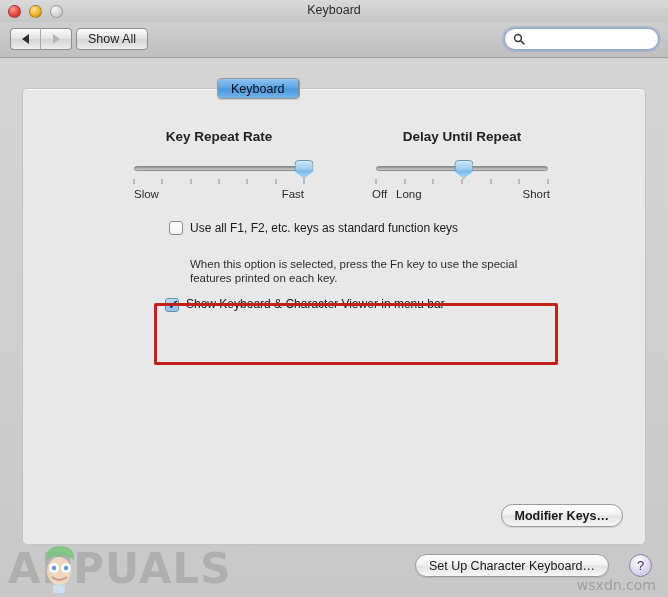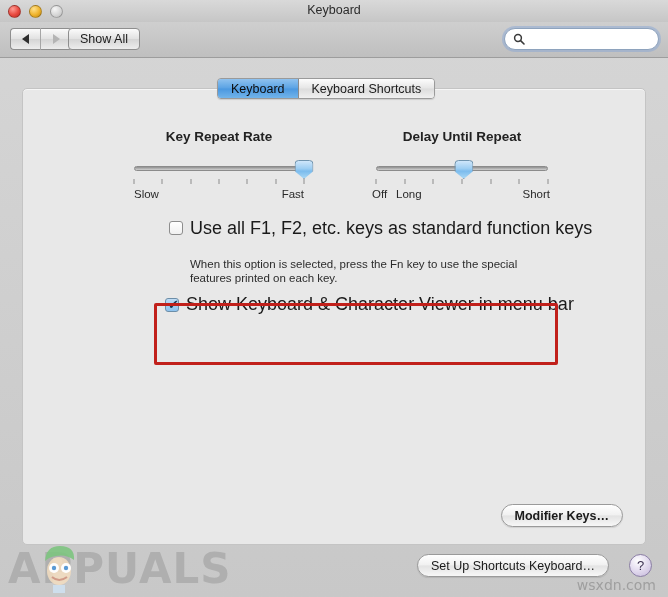--- a/index.html
+++ b/index.html
@@ -81,21 +81,21 @@
   .tri {
     width: 0; height: 0;
     border-top: 5px solid transparent;
     border-bottom: 5px solid transparent;
   }
   .tri.left  { border-right: 7px solid #2e2e2e; }
   .tri.right { border-left: 7px solid #b4b4b4; }
 
   #show-all-btn {
     position: absolute;
-    left: 68px; top: 6px;
+    left: 76px; top: 6px;
     height: 22px;
     padding: 0 11px;
     border-radius: 4px;
     border: 1px solid #8e8e8e;
     background: linear-gradient(to bottom, #fbfbfb 0%, #e2e2e2 48%, #d5d5d5 52%, #ededed 100%);
     font-size: 12.5px;
     color: #1c1c1c;
     display: flex; align-items: center;
     cursor: default;
   }
@@ -249,21 +249,21 @@
   }
 
   #fn-keys-row {
     position: absolute;
     left: 146px; top: 132px;
     display: flex;
     align-items: flex-start;
     gap: 7px;
   }
   .cb-label {
-    font-size: 18px;
+    font-size: 12px;
     color: #1a1a1a;
     line-height: 15px;
   }
   .cb-sub {
     font-size: 11.5px;
     color: #2c2c2c;
     line-height: 14px;
     margin-top: 21px;
     max-width: 335px;
   }
@@ -393,23 +393,20 @@
         <line x1="7.6" y1="7.6" x2="11" y2="11" stroke="#3a3a3a" stroke-width="1.6" stroke-linecap="round"></line>
       </svg>
       <div id="caret"></div>
       <input id="search-input" type="text" value="" placeholder="" style="">
     </div>
   </div>
 
   <div id="tabs">
     <div class="tab active">
       <span>Keyboard</span>
-    </div>
-    <div class="tab inactive">
-      <span>Keyboard Shortcuts</span>
     </div>
   </div>
 
   <div id="panel">
 
     <div class="slider-block" id="block-delay">
       <div class="slider-title">Delay Until Repeat</div>
       <div class="slider-track-wrap">
         <div class="slider-track"></div>
         <div class="slider-thumb" id="delay-thumb" style="left: 51%;">
@@ -474,21 +471,21 @@
       <div class="cb-label">Show Keyboard &amp; Character Viewer in menu bar</div>
     </div>
 
     <div class="aqua-btn" id="modifier-keys-btn">
       <span>Modifier Keys…</span>
     </div>
   </div>
 
   <div id="footer">
     <div class="aqua-btn" id="bt-keyboard-btn">
-      <span>Set Up Shortcuts Keyboard…</span>
+      <span>Set Up Character Keyboard…</span>
     </div>
     <div id="help-btn">
       <span>?</span>
     </div>
   </div>
 
   <div id="appuals-watermark">
     <span id="appuals-text">APPUALS</span>
   </div>
 

